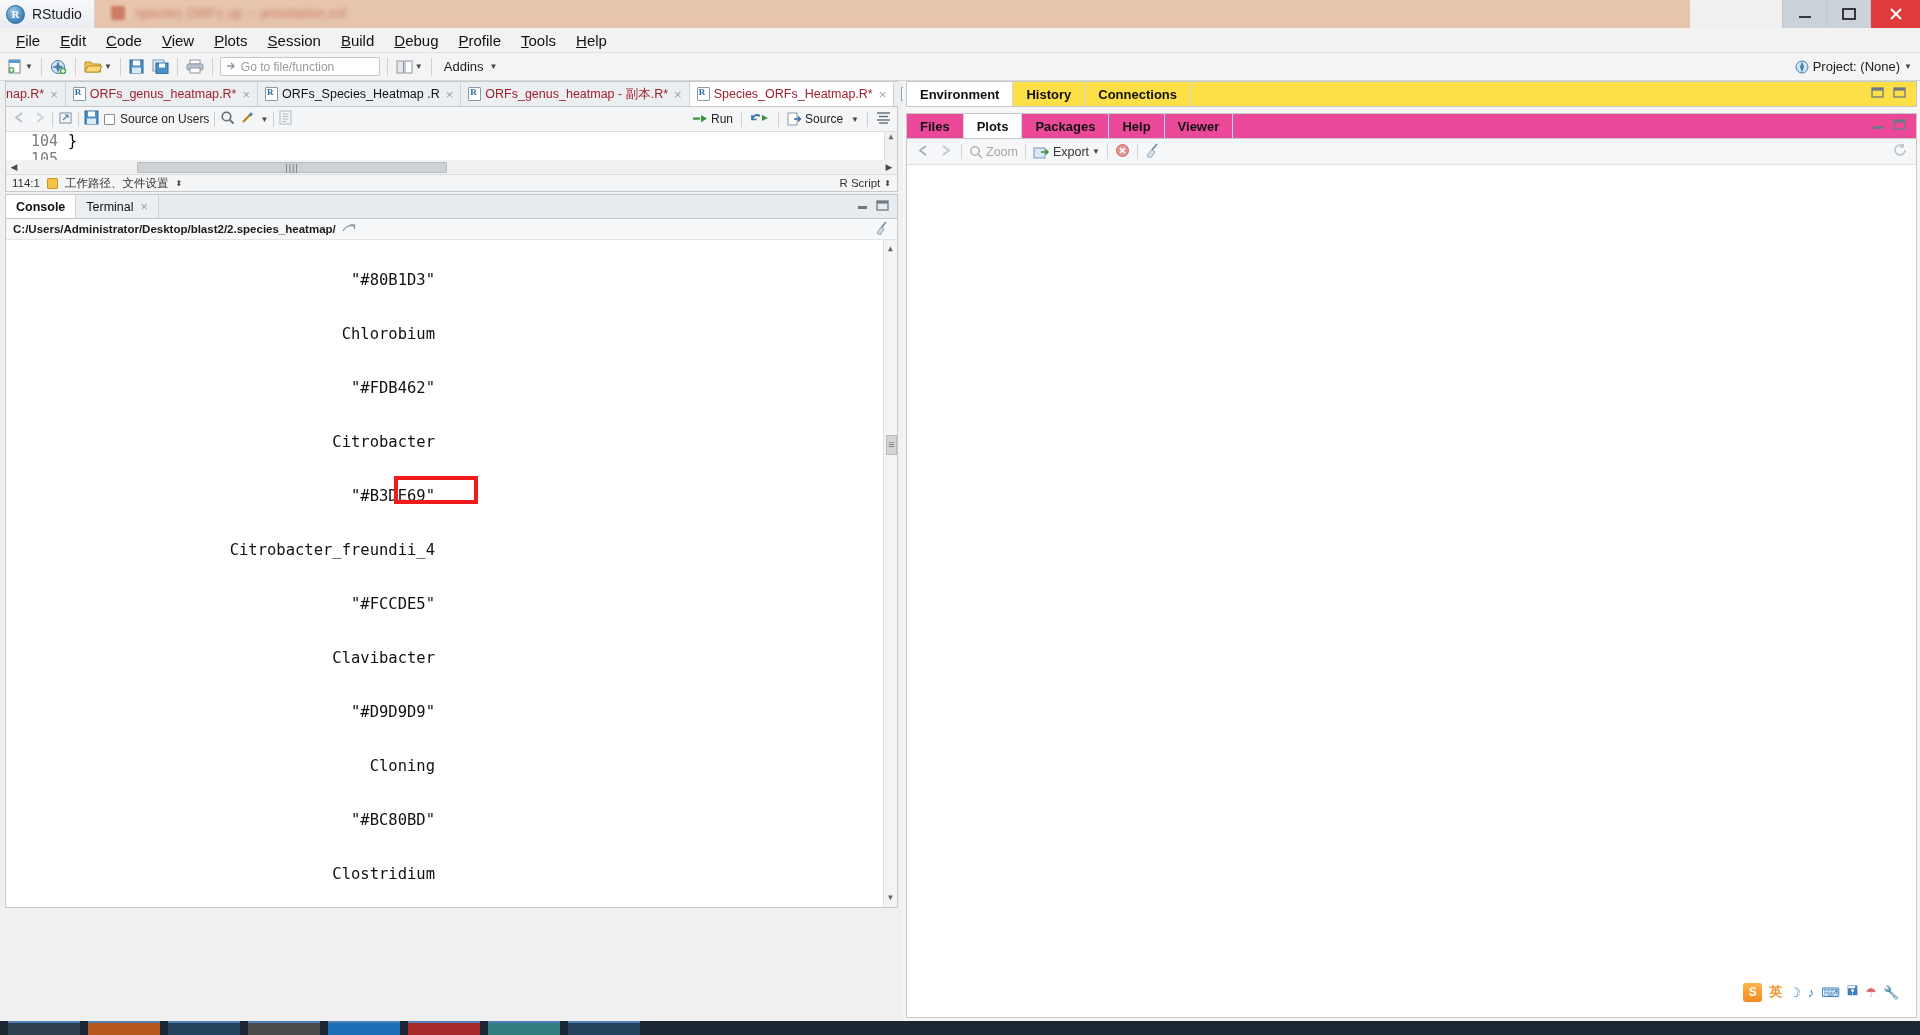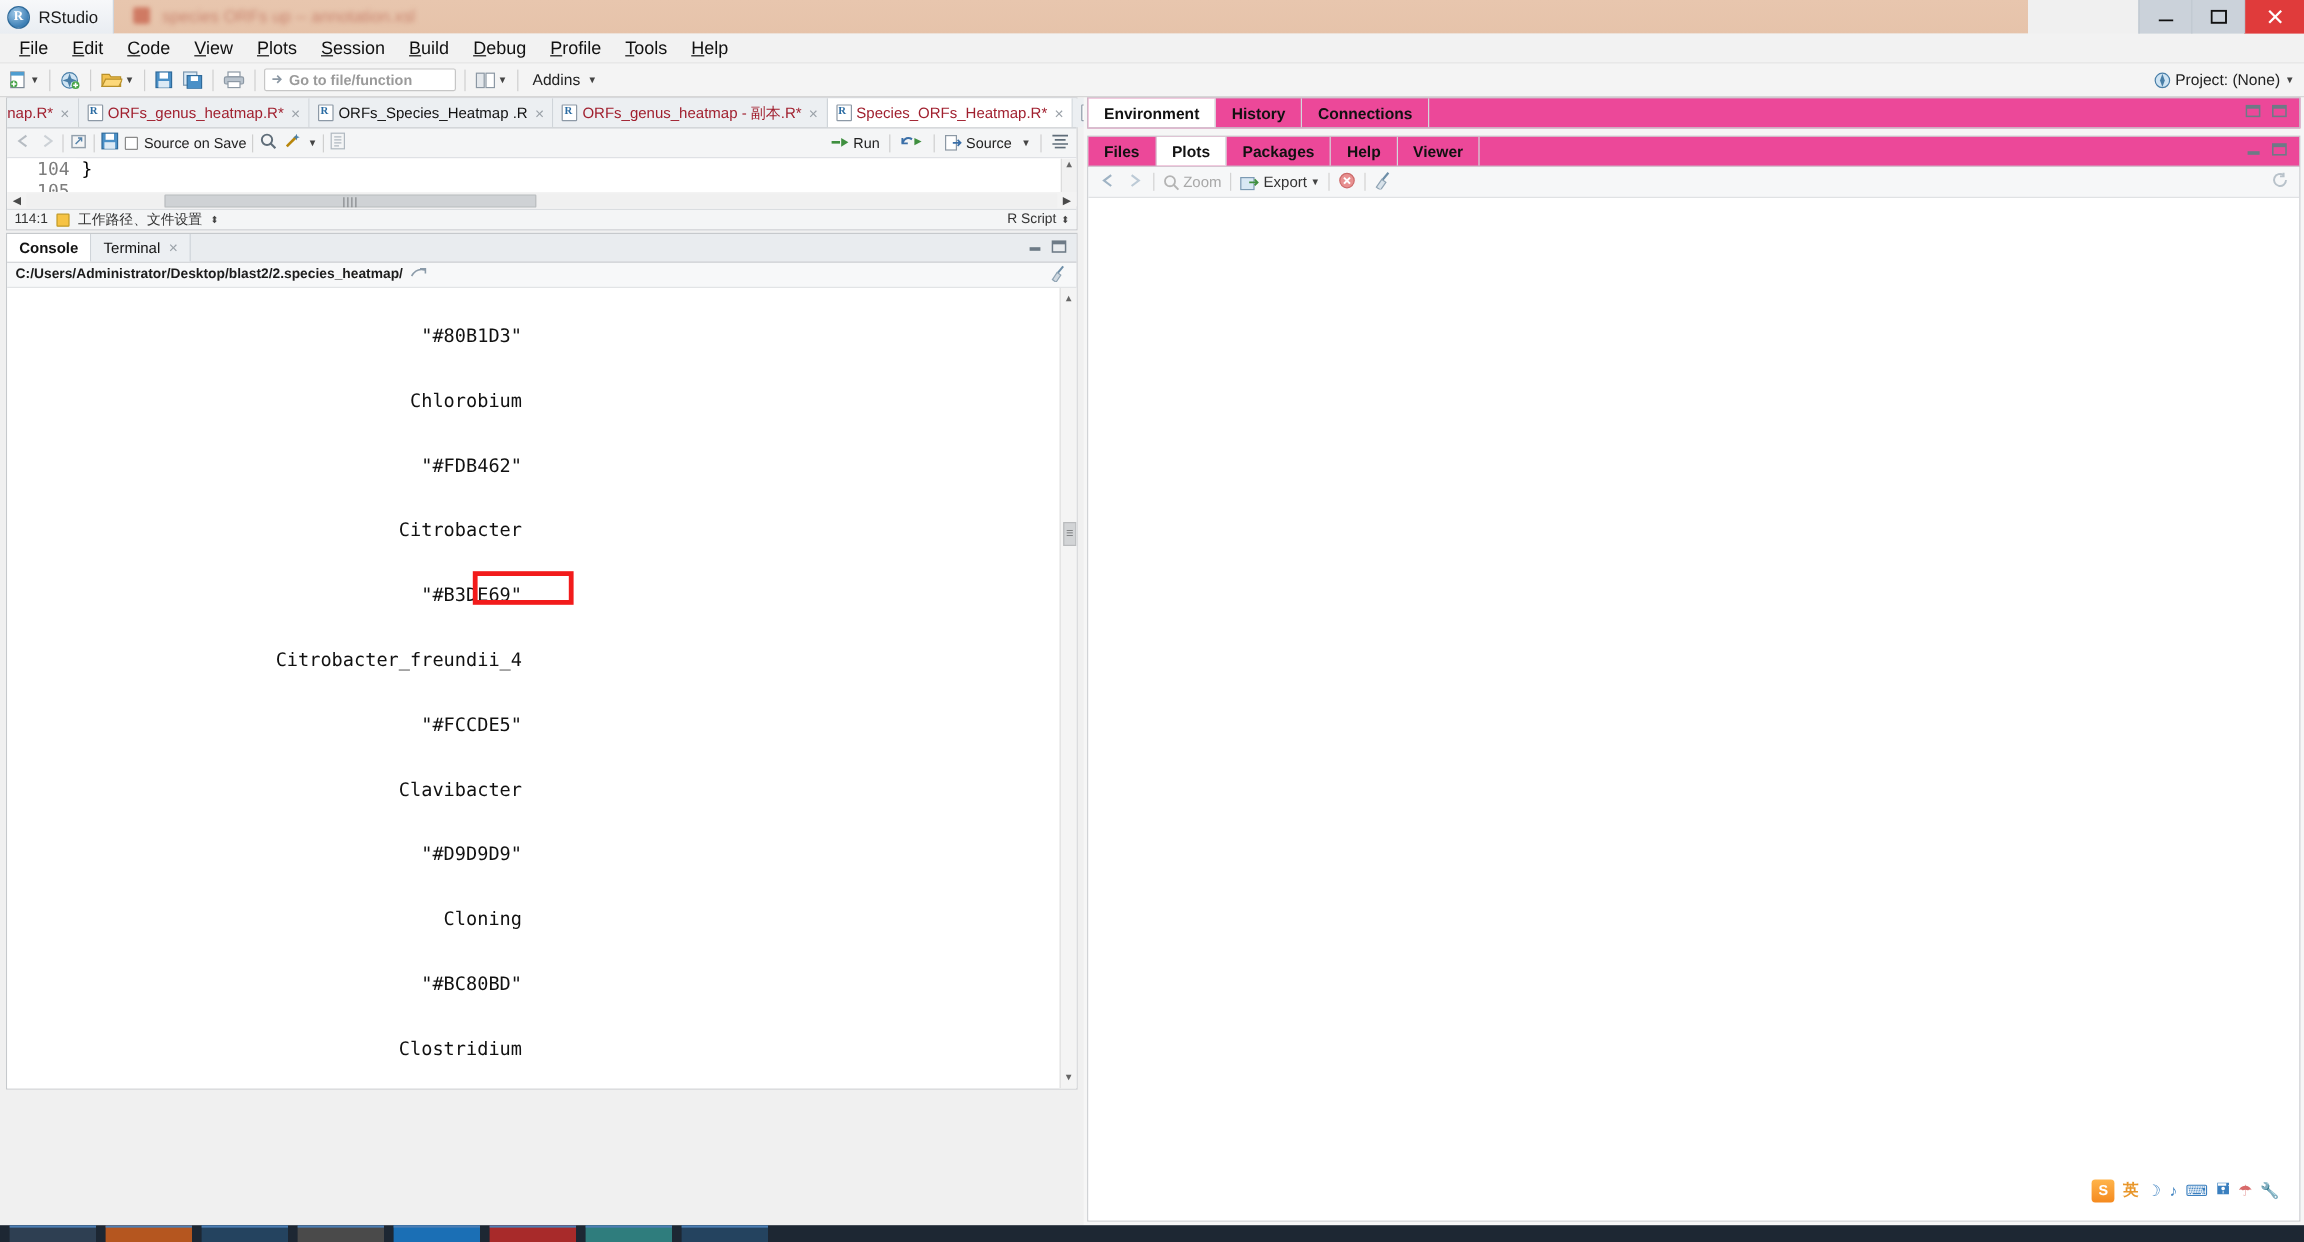--- a/index.html
+++ b/index.html
@@ -95,21 +95,21 @@
   .tb-sep { width: 1px; height: 18px; background: #cfcfcf; margin: 0 4px; }
   .tb-btn {
     display: flex; align-items: center; gap: 2px;
     padding: 2px 4px; border-radius: 2px;
   }
   .caret { font-size: 8px; color: #444; }
   .tb-search {
     display: flex; align-items: center;
     width: 160px; height: 19px;
     border: 1px solid #c6c6c6; background: #fff;
-    border-radius: 2px; padding-left: 4px; font-size: 12px; color: #9a9a9a; font-weight: bold;
+    border-radius: 2px; padding-left: 4px; font-size: 12px; color: #9a9a9a;
   }
   .tb-addins { font-size: 13px; color: #222; padding: 0 4px; }
   .tb-right {
     margin-left: auto; display: flex; align-items: center;
     padding-right: 8px; font-size: 13px; color: #222; gap: 4px;
   }
 
   
   .pane-left { position: absolute; left: 0; top: 81px; width: 903px; height: 940px; }
   .pane-right { position: absolute; left: 903px; top: 81px; width: 1017px; height: 940px;
@@ -252,21 +252,21 @@
   .redbox {
     position: absolute; border: 4px solid #f21b1b;
     pointer-events: none;
   }
 
   
   .rp-top {
     position: absolute; left: 3px; top: 0; width: 1011px; height: 26px;
   }
   .rp-tabs {
-    height: 26px; background: #ec4899; border: 1px solid #c6c9cc;
+    height: 26px; background: #fde047; border: 1px solid #c6c9cc;
     border-bottom: 1px solid #c6c9cc;
     display: flex; align-items: stretch; font-size: 13px; font-weight: bold;
   }
   .rtab { display: flex; align-items: center; padding: 0 13px; color: #111;
           border-right: 1px solid #d3d7db; }
   .rtab.active { background: #fff; }
   .rp-tabs-right { margin-left: auto; display: flex; align-items: center;
                    gap: 8px; padding: 0 9px; }
 
   .rp-bottom {
@@ -519,21 +519,21 @@
         </span>
         <span class="sep"></span>
         <span>
           <svg width="15" height="15">
               <rect x="1" y="1" width="13" height="13" fill="#4a90c7" stroke="#2f6a9a"></rect>
               <rect x="4" y="1.5" width="7" height="5" fill="#fff"></rect>
               <rect x="3" y="8.5" width="9" height="5.5" fill="#dceaf5"></rect>
             </svg>
         </span>
         <span class="chk"></span>
-        <span>Source on Save</span>
+        <span>Source on Users</span>
         <span class="sep"></span>
         <span>
           <svg width="15" height="15">
               <circle cx="6.5" cy="6.5" r="4.3" fill="none" stroke="#5f6d79" stroke-width="1.6"></circle>
               <line x1="9.6" y1="9.6" x2="13.5" y2="13.5" stroke="#5f6d79" stroke-width="1.8"></line>
             </svg>
         </span>
         <span>
           <svg width="15" height="15">
               <line x1="3" y1="12" x2="11" y2="4" stroke="#b8860b" stroke-width="2.2"></line>

